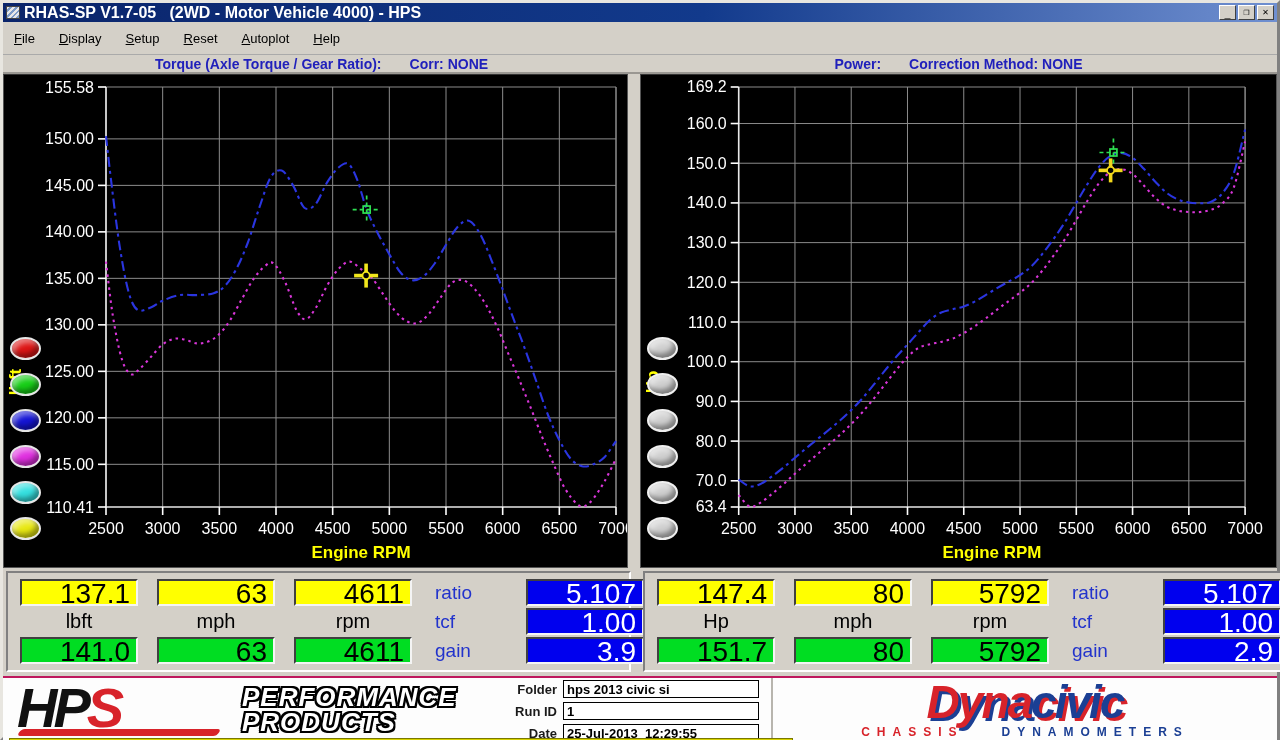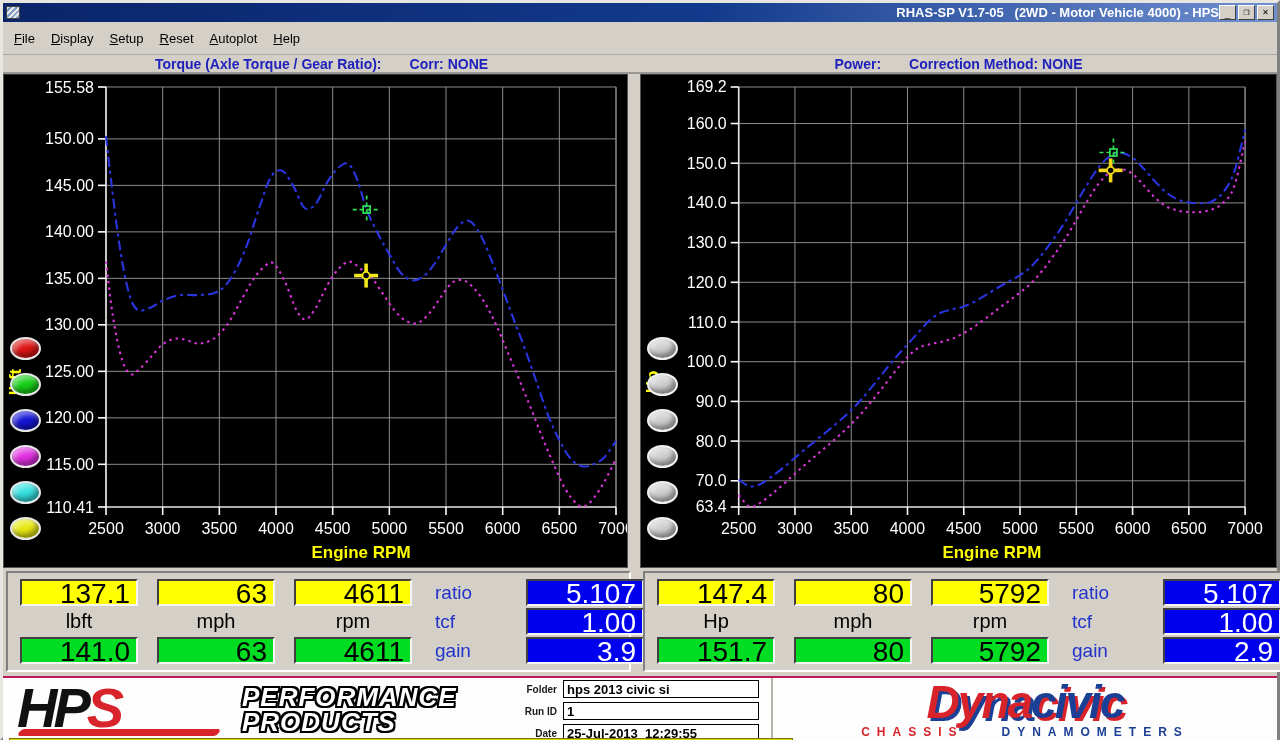--- a/index.html
+++ b/index.html
@@ -9,30 +9,30 @@
             border-top-color:#e8e6e0; border-left-color:#e8e6e0;
             border-right-color:#808080; border-bottom-color:#808080;
             background:#d4d0c8; display:flex; flex-direction:column; }
 
   
   .titlebar { height:19px; background:linear-gradient(to right,#0a246a 0%,#123a8c 55%,#6f8fd0 100%);
               display:flex; align-items:center; padding:0 3px; flex:0 0 auto; }
   .win-icon { width:14px; height:13px; margin-right:4px;
               background:repeating-linear-gradient(135deg,#e8e8e8 0 2px,#7e9cc8 2px 4px);
               border:1px solid #444; }
-  .title-text { color:#fff; font-size:13px; font-weight:bold; white-space:pre; flex:1;text-align:right; }
+  .title-text { color:#fff; font-size:16px; font-weight:bold; white-space:pre; flex:1; }
   .win-btns { display:flex; gap:2px; }
   .win-btn { width:17px; height:15px; background:#d4d0c8; border:1px solid;
              border-color:#fff #404040 #404040 #fff; font-size:10px; font-weight:bold;
              display:flex; align-items:center; justify-content:center; color:#000;
              font-family:"Liberation Mono", monospace; line-height:1; }
   .win-btn.min span { transform:translateY(3px); }
 
   
-  .menubar { height:19px; display:flex; align-items:center; gap:2px; padding:16px 4px;
+  .menubar { height:19px; display:flex; align-items:center; gap:10px; padding:16px 4px;
              background:#d4d0c8; border-bottom:1px solid #aaa; flex:0 0 auto; }
   .menu-item { font-size:13px; color:#000; padding:1px 7px; }
 
   
   .chart-headers { height:19px; display:flex; flex:0 0 auto; background:#d4d0c8;
                    border-bottom:2px solid #9a9792; }
   .chart-headers .hdr { font-size:14px; font-weight:bold; color:#2020bb;
                         display:flex; justify-content:center; gap:28px; align-items:center;text-align:right; }
   .hdr-left { width:637px; }
   .hdr-right { flex:1; }
@@ -79,21 +79,21 @@
               line-height:52px; font-family:"Liberation Sans", sans-serif; }
   .hps-hp { color:#111; } .hps-s { color:#d8232a; }
   .hps-swoosh { position:absolute; left:2px; bottom:2px; width:200px; height:7px;
                 background:#d8232a; border-radius:4px; transform:skewX(-35deg); }
   .hps-text { font-style:italic; font-weight:bold; font-size:26px; line-height:25px;
               color:#fff; letter-spacing:1px;
               text-shadow:-2px -2px 0 #000,2px -2px 0 #000,-2px 2px 0 #000,2px 2px 0 #000,
                           -2px 0 0 #000,2px 0 0 #000,0 -2px 0 #000,0 2px 0 #000; }
   .fields { width:268px; display:flex; flex-direction:column; gap:4px; padding-top:2px; }
   .field-row { display:flex; align-items:center; }
-  .field-label { width:60px; text-align:right; font-size:10px; font-weight:bold;
+  .field-label { width:60px; text-align:right; font-size:13px; font-weight:bold;
                  color:#1a1a1a; padding-right:6px; }
   .field-input { width:196px; height:18px; border:1px solid #000; background:#fff;
                  font-size:13px; font-weight:bold; font-family:"Liberation Sans", sans-serif;
                  padding:0 3px; color:#000; }
   .dynapack { flex:1; display:flex; flex-direction:column; align-items:center;
               justify-content:center; border-left:2px solid #b8b5ae; height:100%; }
   .dp-word { font-style:italic; font-weight:bold; font-size:46px; line-height:42px;
              letter-spacing:-2px; }
   .dp-dyna { color:#d8232a; text-shadow:3px 3px 0 #1b3f94; }
   .dp-pack { color:#1b3f94; text-shadow:3px 3px 0 #d8232a; }

